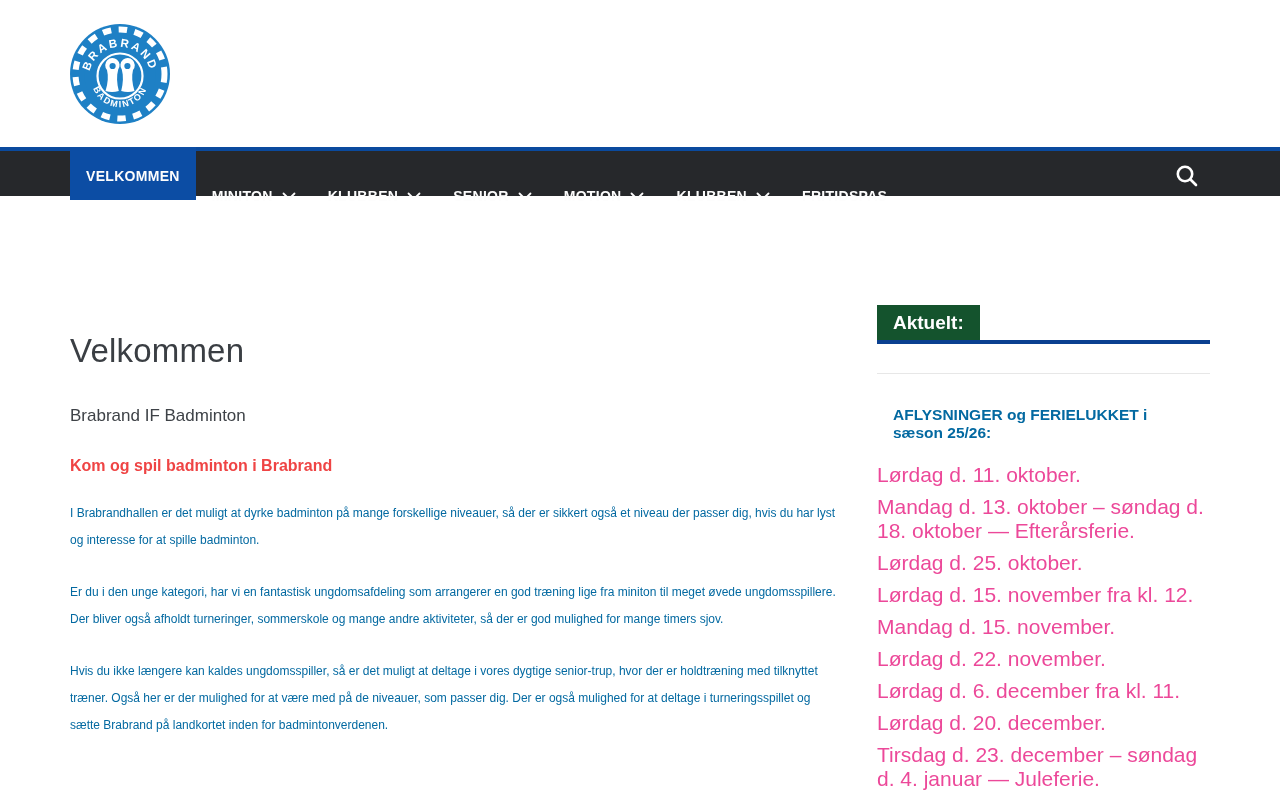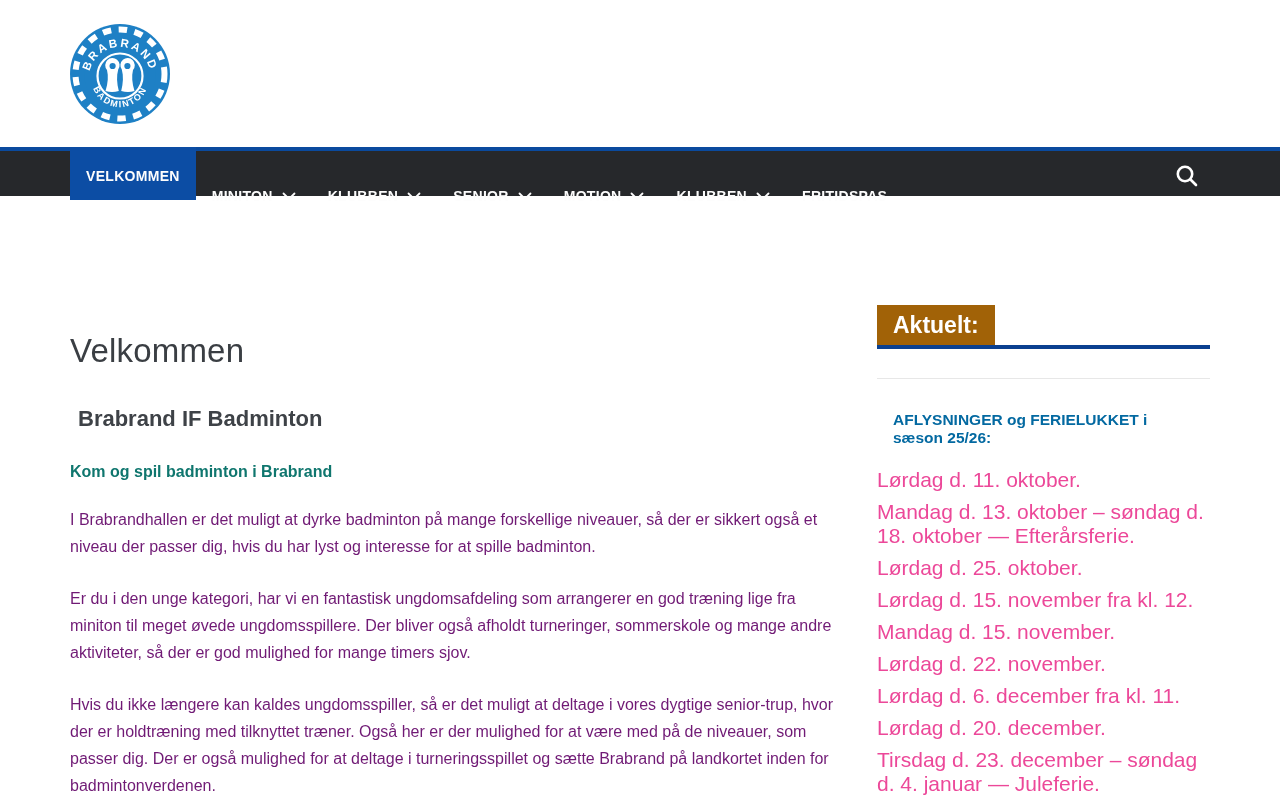--- a/index.html
+++ b/index.html
@@ -37,31 +37,31 @@
   
   .content-wrap { display: flex; margin-top: 109px; align-items: flex-start; }
   .article-col { width: 772px; flex: none; }
   .sidebar-col { width: 333px; flex: none; margin-left: 35px; }
 
   
   .page-title {
     margin: 27px 0 0; font-size: 33px; font-weight: 500;
     color: #3a3e43; letter-spacing: .2px;
   }
-  .section-title { margin: 36px 8px 0; font-size: 22px; font-weight: 700; color: #3e4247; }
-  .intro-heading { margin: 31px 0 0; font-size: 16px; font-weight: 700; color: #0f766e; }
+  .section-title { margin: 36px 0 0; font-size: 17px; font-weight: 400; color: #3e4247; }
+  .intro-heading { margin: 31px 0 0; font-size: 16px; font-weight: 700; color: #ef4444; }
   .article-col p.body-text {
-    margin: 25px 0 0; font-size: 16px; line-height: 27px; color: #701a75;
+    margin: 25px 0 0; font-size: 12px; line-height: 27px; color: #0369a1;
   }
 
   
   .widget-head { border-bottom: 4px solid #0a4090; }
   .widget-tab {
-    display: inline-block; background: #a16207; color: #ffffff;
-    font-size: 23px; font-weight: 700; padding: 7px 16px 6px;
+    display: inline-block; background: #14532d; color: #ffffff;
+    font-size: 19px; font-weight: 700; padding: 7px 16px 6px;
   }
   .widget-sep { border: 0; border-top: 1px solid #e7e7e7; margin: 29px 0 0; }
   .notice-heading {
     margin: 32px 16px 21px; font-size: 15.5px; font-weight: 700; color: #0369a1;
   }
   .sidebar-col p.agenda-item {
     margin: 8px 0; font-size: 21px; line-height: 24px; color: #ec4899;
   }
 </style>
 </head>

